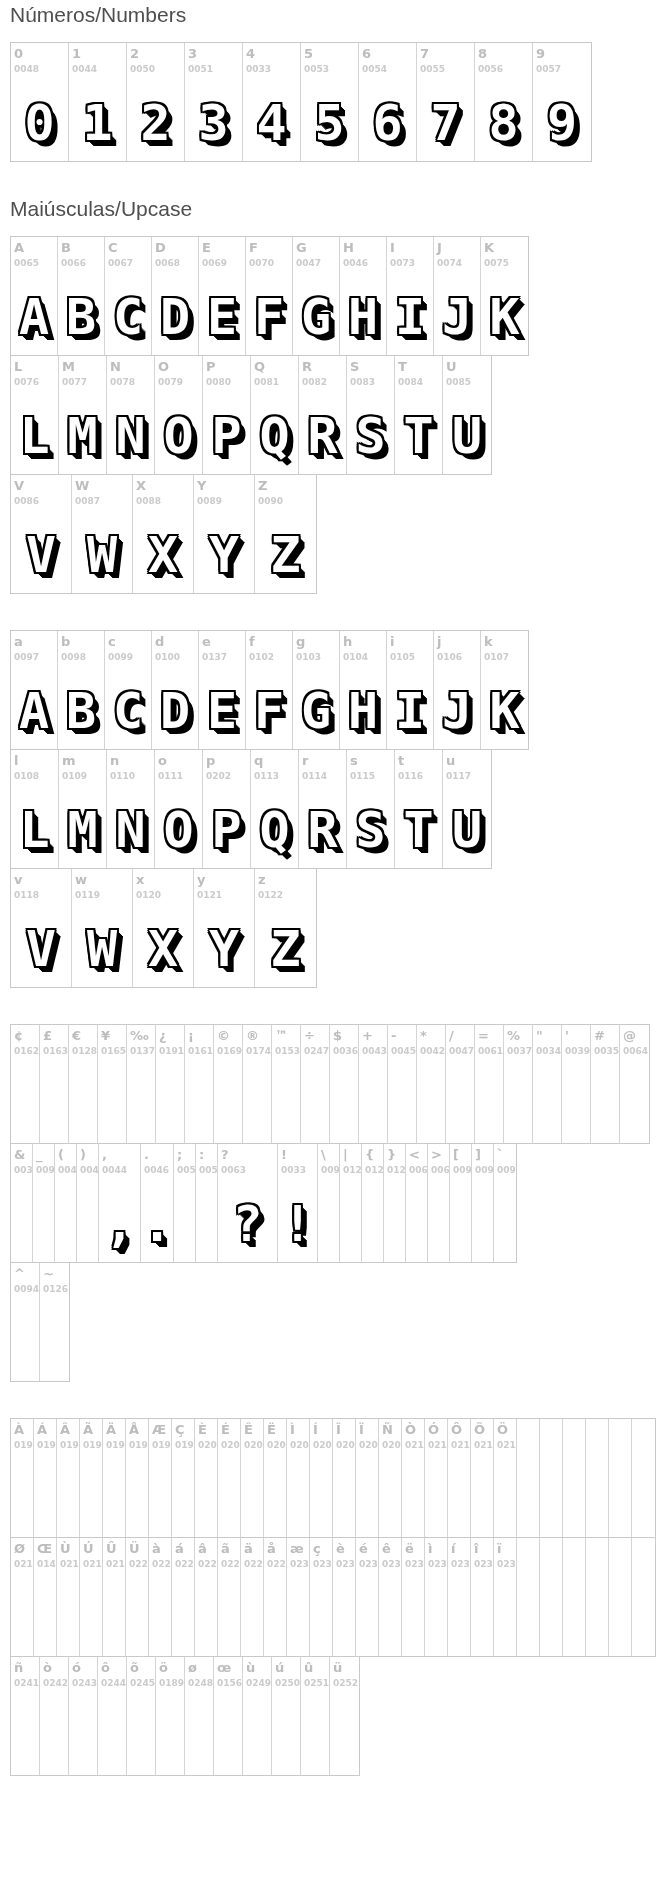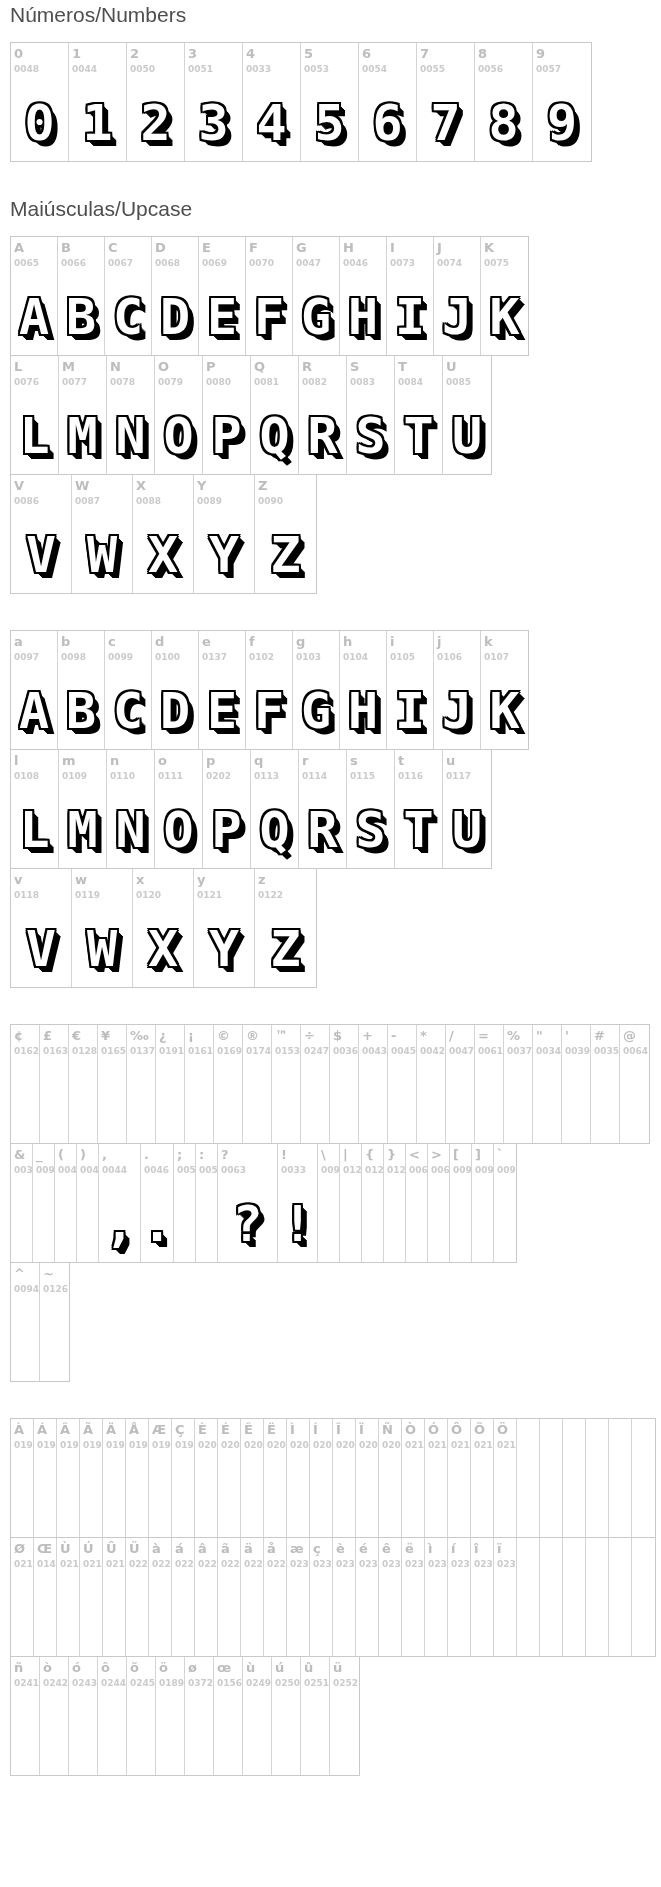--- a/index.html
+++ b/index.html
@@ -1384,21 +1384,21 @@
         <div class="cell" style="width: 29px;">
           <div class="head">
             <div class="lbl">ö</div>
             <div class="code">0189</div>
           </div>
           <div class="gly"></div>
         </div>
         <div class="cell" style="width: 29px;">
           <div class="head">
             <div class="lbl">ø</div>
-            <div class="code">0372</div>
+            <div class="code">0248</div>
           </div>
           <div class="gly"></div>
         </div>
         <div class="cell" style="width: 29px;">
           <div class="head">
             <div class="lbl">œ</div>
             <div class="code">0156</div>
           </div>
           <div class="gly"></div>
         </div>

